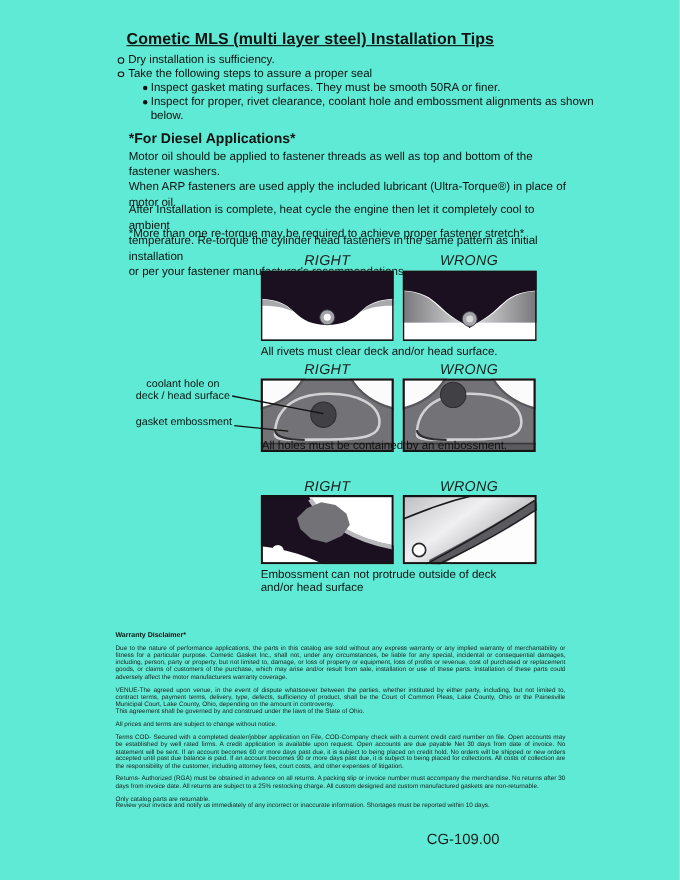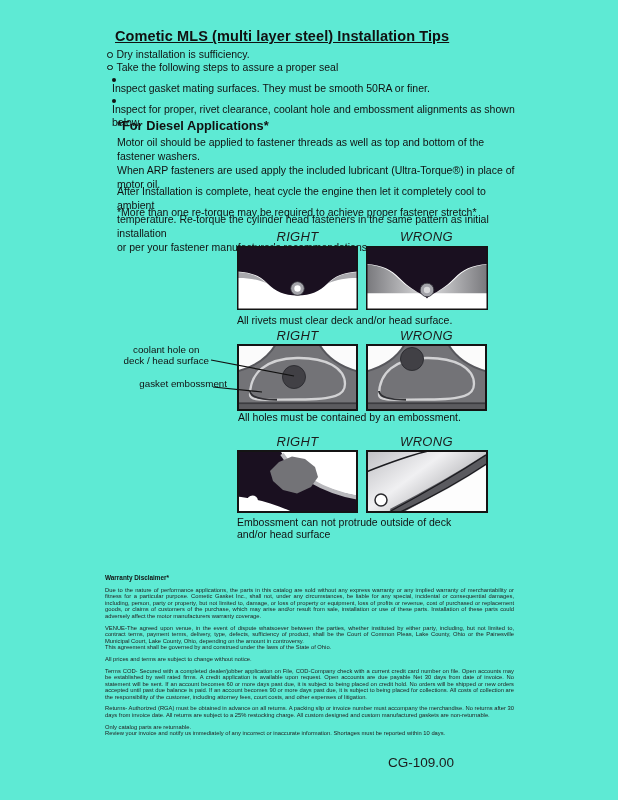--- a/index.html
+++ b/index.html
@@ -12,21 +12,21 @@
   .title{
     left:115px;top:28px;font-size:14.5px;font-weight:bold;
     text-decoration:underline;letter-spacing:0.1px;
   }
   .bullets{left:107px;top:48px;width:440px;font-size:10.5px;line-height:12.8px;}
   .b-row{display:flex;align-items:flex-start;}
   .m1{
     width:3.5px;height:3.5px;border:1px solid #111;border-radius:50%;
     margin:4px 4px 0 0;flex:0 0 auto;
   }
-  .sub{margin-left:5px;flex-direction:column;}
+  .sub{margin-left:23px;}
   .m2{
     width:4px;height:4px;background:#111;border-radius:50%;
     margin:4.2px 3px 0 0;flex:0 0 auto;
   }
   .h2{left:117px;top:118px;font-size:12.8px;font-weight:bold;}
   .para{left:117px;width:400px;font-size:10.5px;line-height:14px;white-space:pre-line;}
   .p1{top:135px;}
   .p2{top:166px;margin-top:18px;}
   .note{top:205px;}
   .figlabel{width:121px;text-align:center;font-size:13px;letter-spacing:0.3px;color:#1c1c1c;font-style:italic;}
@@ -111,21 +111,21 @@
     <rect x="0.75" y="0.75" width="120.5" height="62.5" fill="none" stroke="#141414" stroke-width="1.5"></rect>
   </svg>
 
   <div class="abs caption" style="left: 237px; top: 315px; white-space: pre-line;">All rivets must clear deck and/or head surface.</div>
 
   <div class="abs figlabel" style="left:237px;top:328px;">RIGHT</div>
   <div class="abs figlabel" style="left:366px;top:328px;">WRONG</div>
 
   <div class="abs ann" style="right: 409px; top: 345px; white-space: pre-line;" style2="white-space:pre-line;">coolant hole on
 deck / head surface</div>
-  <div class="abs ann" style="right: 391px; top: 379px; white-space: pre-line;">gasket embossment</div>
+  <div class="abs ann" style="right: 407px; top: 379px; white-space: pre-line;">gasket embossment</div>
 
   <svg class="abs panel" style="left:237px;top:344px;" width="121" height="67" viewBox="0 0 121 67">
     <rect x="0" y="0" width="121" height="67" fill="#737377"></rect>
     <rect x="0" y="58.5" width="121" height="8.5" fill="#5b5b5f"></rect>
     <rect x="0" y="58.5" width="121" height="1.6" fill="#3c3c40"></rect>
     <path d="M0,0 H39 C32,12 19,22.5 0,27.5 Z" fill="#fbfbfb" stroke="#57575c" stroke-width="2"></path>
     <path d="M121,0 H82 C89,12 102,22.5 121,27.5 Z" fill="#fbfbfb" stroke="#57575c" stroke-width="2"></path>
     <path fill="none" stroke-width="2.3" d="M13,51 C13,29 29,14.5 60,14 C89,13.5 108,24 108,40 C108,51 98,55.5 62,55.5 C30,55.5 13,57.5 13,51 Z" stroke="#d2d2d4"></path>
     <path d="M13,47 C13.5,53 22,55.8 40,55.8" stroke="#303034" stroke-width="2" fill="none"></path>
     <circle cx="57" cy="33" r="11.5" stroke="#2e2e33" stroke-width="1" fill="#414045"></circle>
@@ -142,21 +142,21 @@
     <path d="M13,47 C13.5,53 22,55.8 40,55.8" stroke="#303034" stroke-width="2" fill="none"></path>
     <circle cx="46" cy="15" r="11.5" stroke="#2e2e33" stroke-width="1" fill="#414045"></circle>
     <rect x="1" y="1" width="119" height="65" fill="none" stroke="#141414" stroke-width="2"></rect>
   </svg>
 
   <svg class="abs" style="left:0;top:0;pointer-events:none;" width="618" height="800" viewBox="0 0 618 800">
     <line x1="211" y1="360" x2="294" y2="376" stroke="#111" stroke-width="1.2"></line>
     <line x1="213" y1="387" x2="262" y2="392" stroke="#111" stroke-width="1.2"></line>
   </svg>
 
-  <div class="abs caption" style="left: 238px; top: 412px; white-space: pre-line;">All holes must be contained by an embossment.</div>
+  <div class="abs caption" style="left: 238px; top: 400px; white-space: pre-line;">All holes must be contained by an embossment.</div>
 
   <div class="abs figlabel" style="left:237px;top:434px;">RIGHT</div>
   <div class="abs figlabel" style="left:366px;top:434px;">WRONG</div>
 
   <svg class="abs panel" style="left:237px;top:450px;" width="121" height="63" viewBox="0 0 121 63">
     <rect x="0" y="0" width="121" height="63" fill="#ffffff"></rect>
     <path d="M0,0 H43 C54,21 82,39 121,46 V63 H57 C36,52 14,48 0,46.5 Z" fill="#1a1020"></path>
     <path d="M45,4 C57,24 86,41.5 120,47.5" stroke="#b9b9bd" stroke-width="4" fill="none"></path>
     <path d="M33,21 L42,12 L55,6.5 L68,9 L78,17 L81,27 L74,37 L60,43.5 L46,40 L36,31 Z" fill="#737377"></path>
     <circle cx="15.5" cy="51" r="5.5" fill="#ffffff"></circle>

